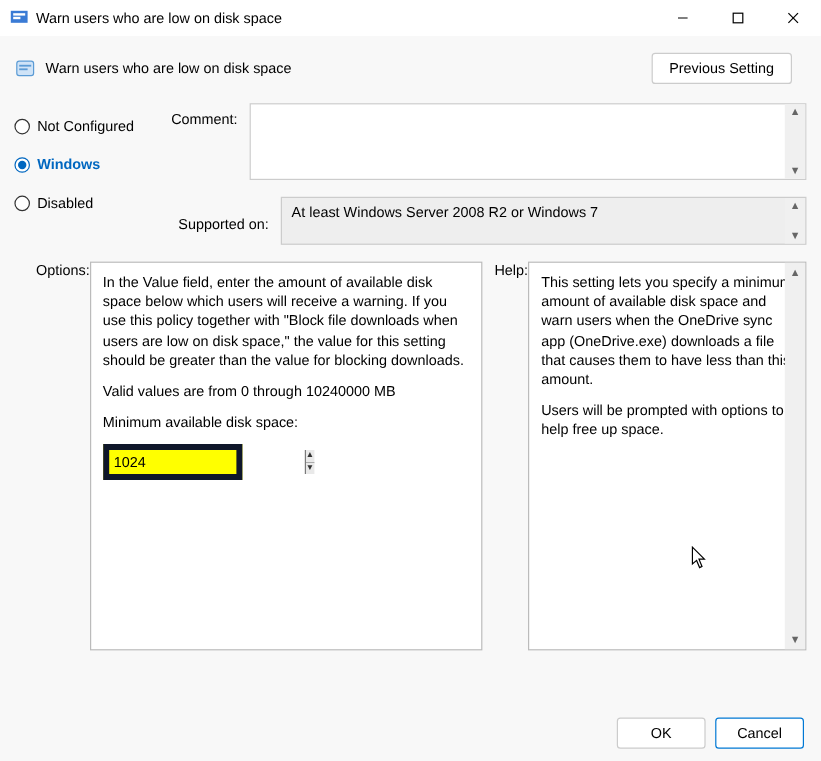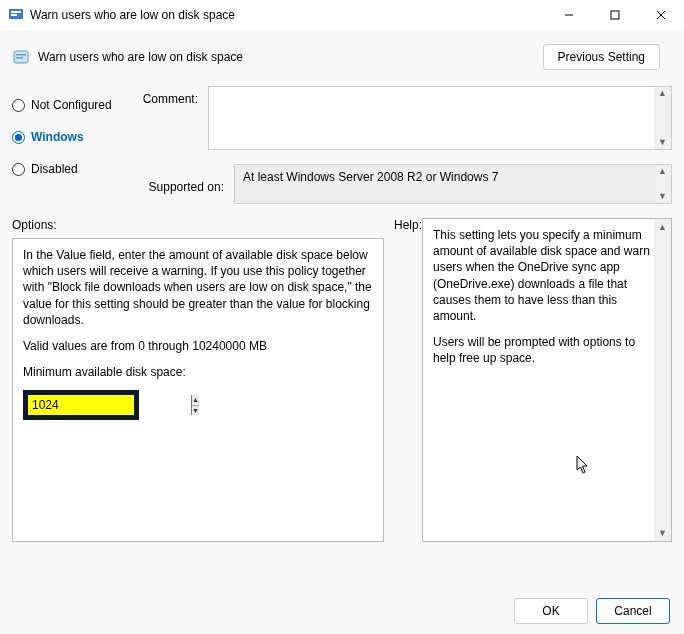--- a/index.html
+++ b/index.html
@@ -59,21 +59,21 @@
   .supported-box {
     flex:1; background:#eee; border:1px solid #ccc; height:40px; padding:5px 8px;
     font-size:12px; position:relative; color:#000;
   }
   .scroll-arrows { position:absolute; right:0; top:0; bottom:0; width:17px; background:#f0f0f0; display:flex; flex-direction:column; justify-content:space-between; align-items:center; padding:2px 0;}
   .scroll-arrows span { font-size:9px; color:#666; line-height:1;}
   .split {
     display:flex; gap:10px; padding: 14px 12px 0 12px;
   }
   .panel-label { font-size:12px; margin-bottom:6px;}
-  .options-col { width: 372px; display:flex; flex-direction:column;}
+  .options-col { width: 372px; display:flex; flex-direction:row;margin-left:18px;}
   .help-col { flex:1; display:flex; flex-direction:row;}
   .panel {
     background:#fff; border:1px solid #bbb; padding:8px 10px; flex:1;
     font-size:12px; line-height:1.35;
   }
   .options-panel { height: 324px; }
   .help-panel { height: 324px; position:relative;}
   .help-scroll { position:absolute; right:0; top:0; bottom:0; width:17px; background:#f0f0f0; display:flex; flex-direction:column; justify-content:space-between; align-items:center; padding:2px 0;}
   .help-scroll span { font-size:9px; color:#666;}
   .spinner {

